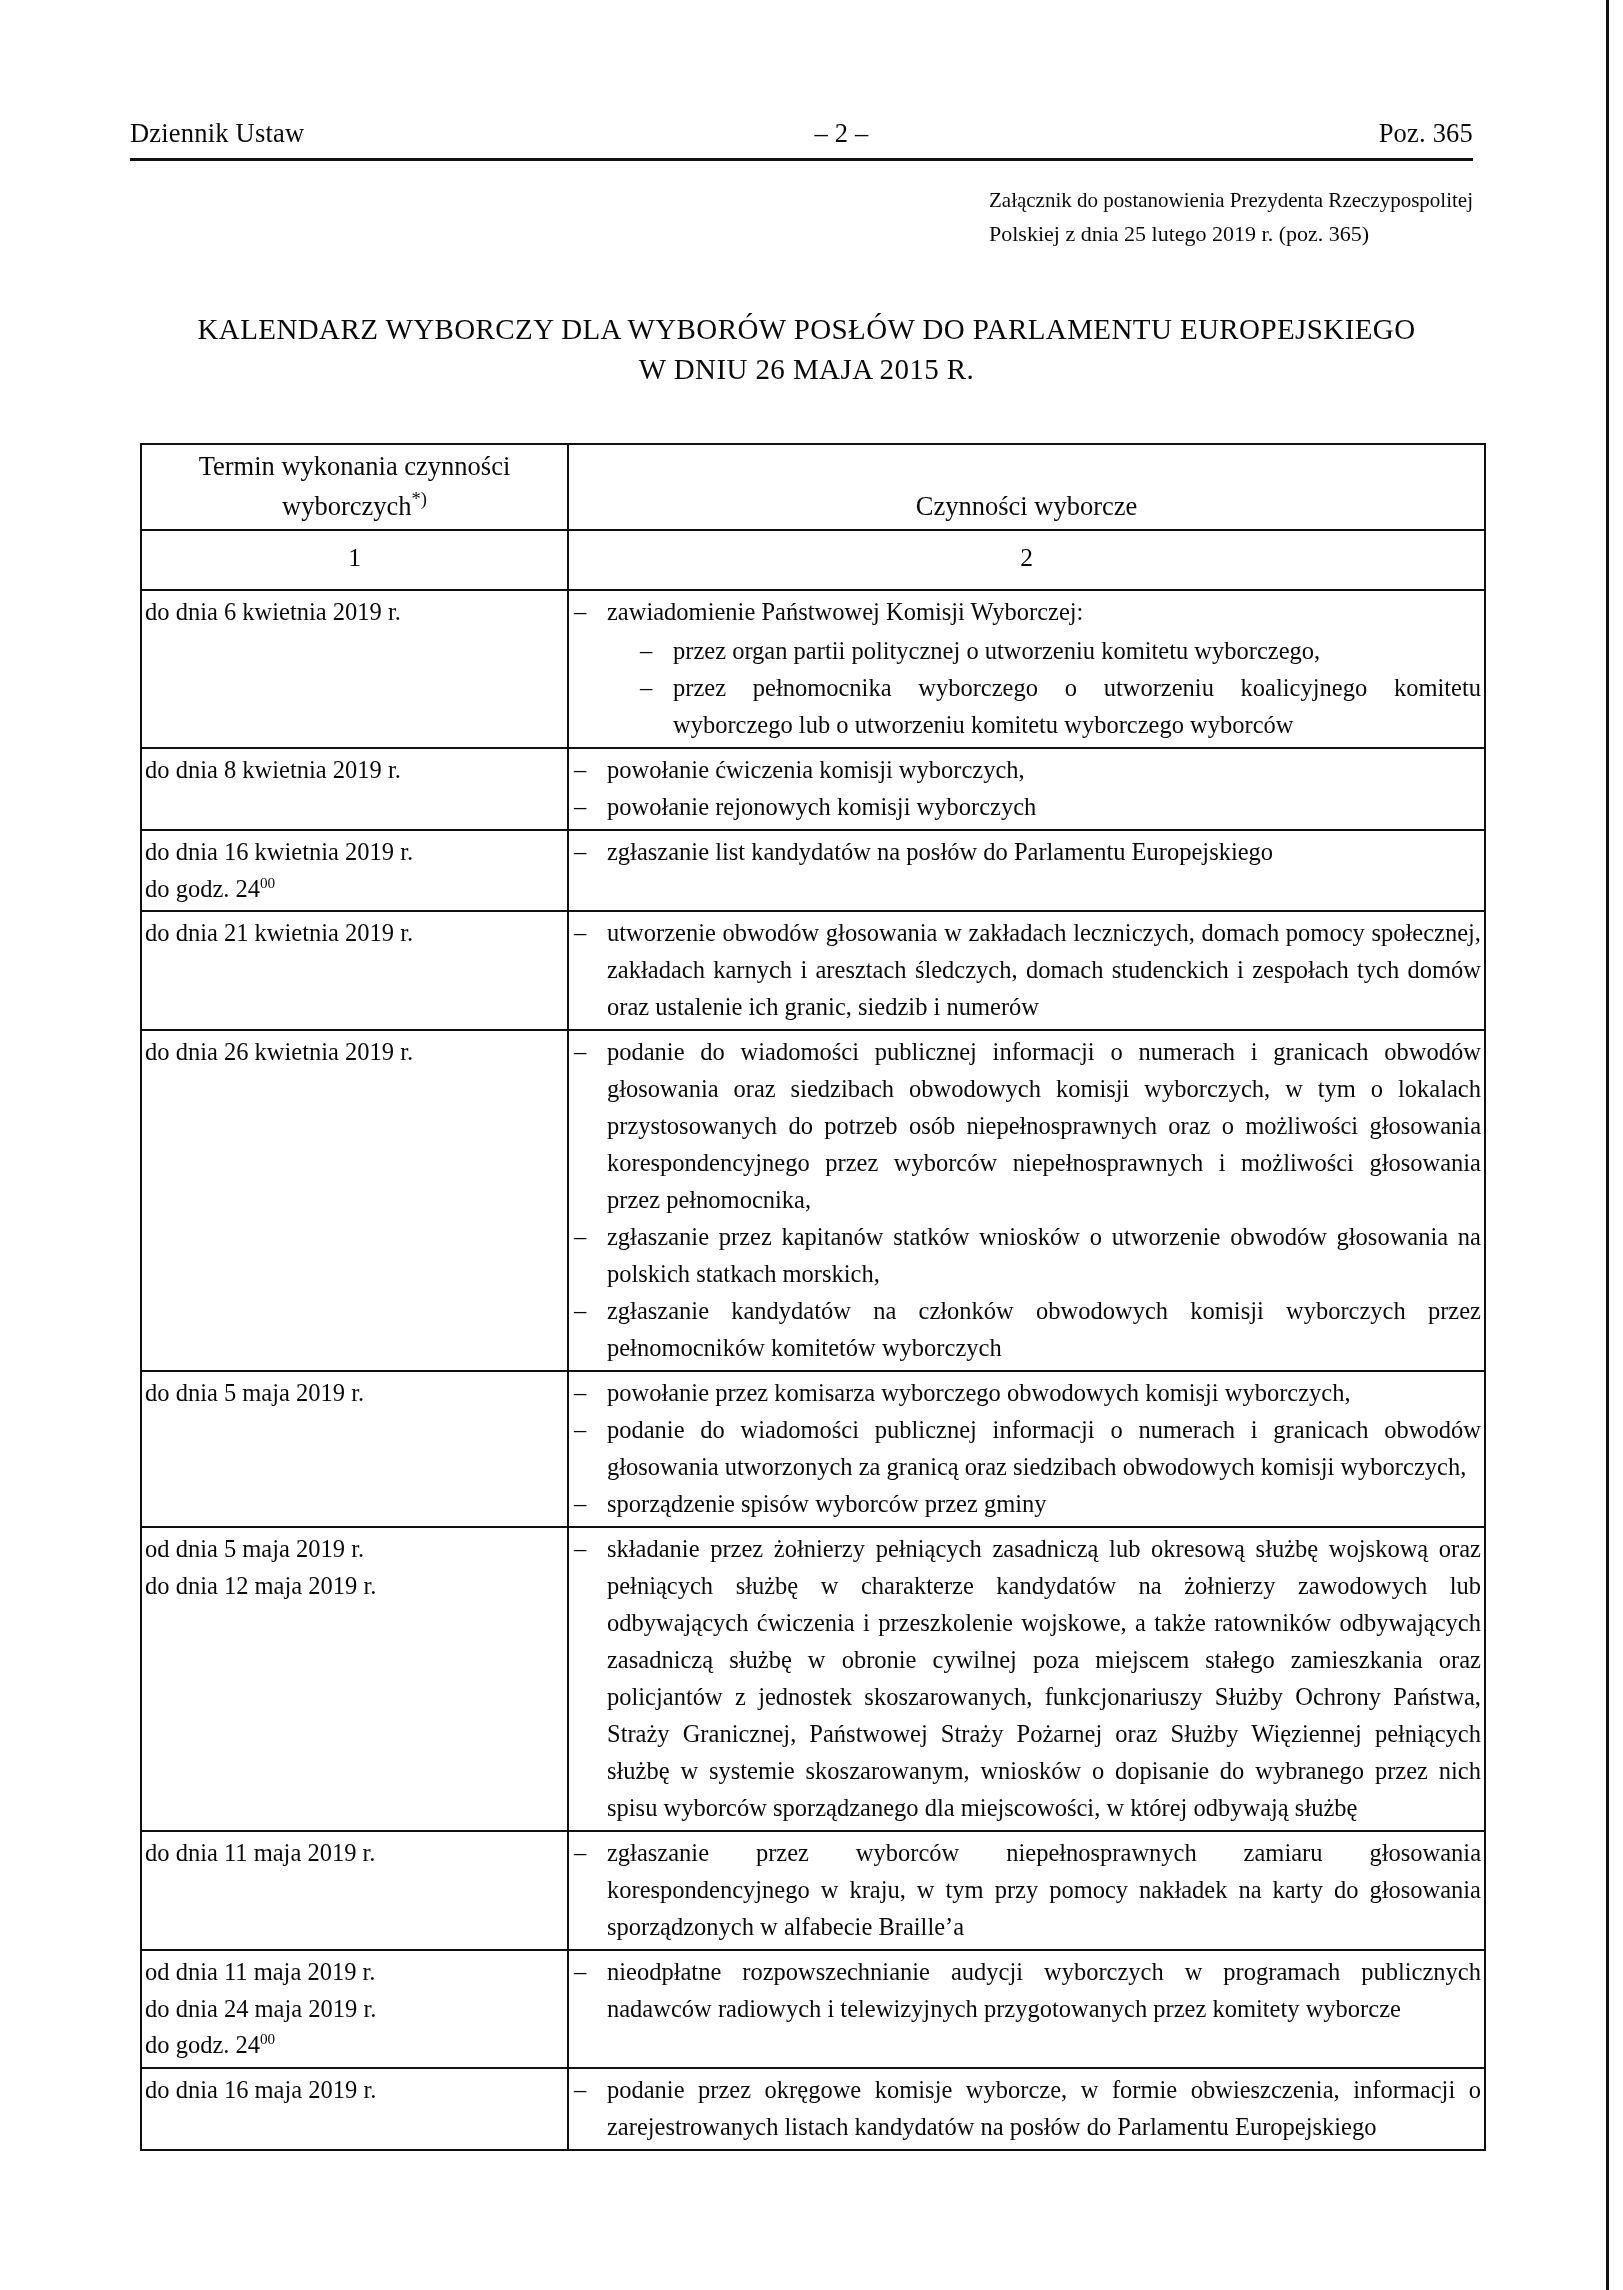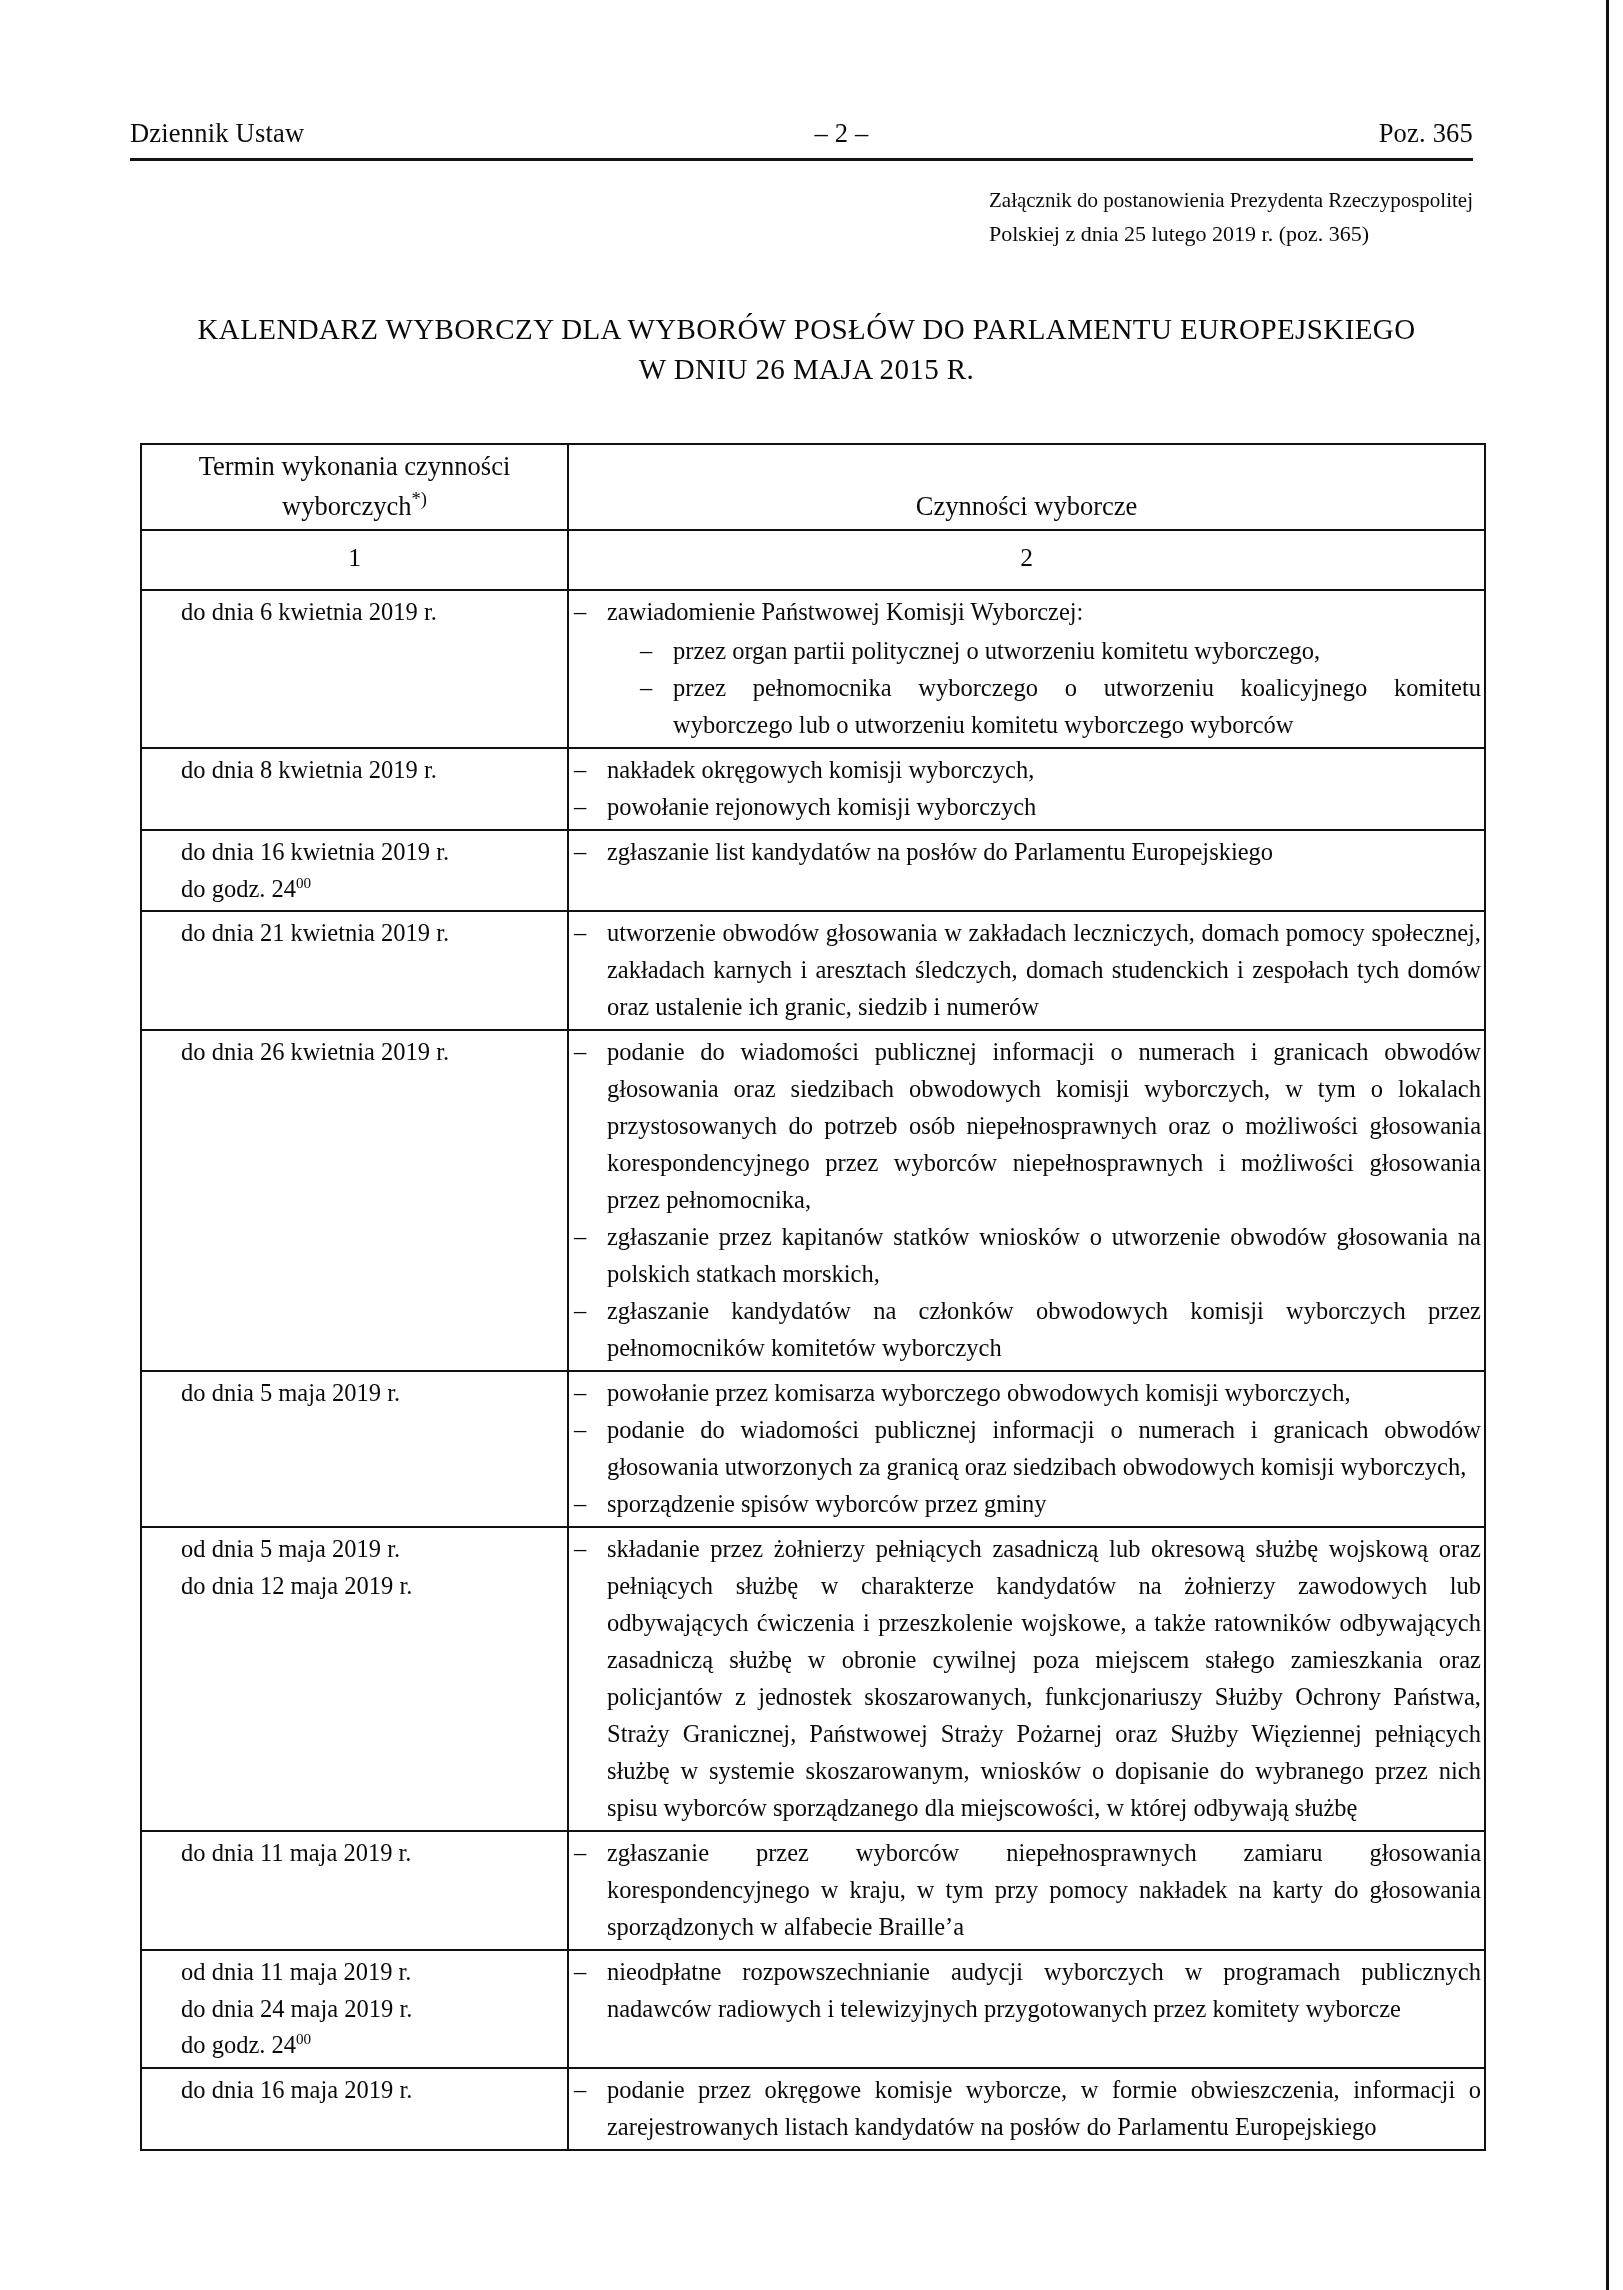--- a/index.html
+++ b/index.html
@@ -102,21 +102,21 @@
     padding: 12.7px 9.8px 15.7px 9.8px;
     font-size: 25.5px;
   }
 
   .term-cell {
     padding: 13.7px 15.7px 15.7px 21.6px;
     line-height: 1.5;
     font-size: 24.5px;
     white-space: nowrap;
   }
-  .term-cell .ln { display: block; margin-left: 36px; }
+  .term-cell .ln { display: block; }
 
   .act-cell {
     padding: 13.7px 23.5px 15.7px 21.6px;
   }
 
   
   ul.lvl1 {
     list-style: none;
     margin: 0;
     padding: 0;
@@ -216,21 +216,21 @@
                 </div></li>
             </ul>
           </td>
         </tr>
         <tr>
           <td class="term-cell">
             <span class="ln">do dnia 8 kwietnia 2019 r.</span>
           </td>
           <td class="act-cell">
             <ul class="lvl1">
-              <li><span>nakładek okręgowych komisji wyborczych,</span></li>
+              <li><span>powołanie ćwiczenia komisji wyborczych,</span></li>
               <li><span>powołanie rejonowych komisji wyborczych</span></li>
             </ul>
           </td>
         </tr>
         <tr>
           <td class="term-cell">
             <span class="ln">do dnia 16 kwietnia 2019 r.</span>
             <span class="ln">do godz. 24<sup class="hr">00</sup></span>
           </td>
           <td class="act-cell">

